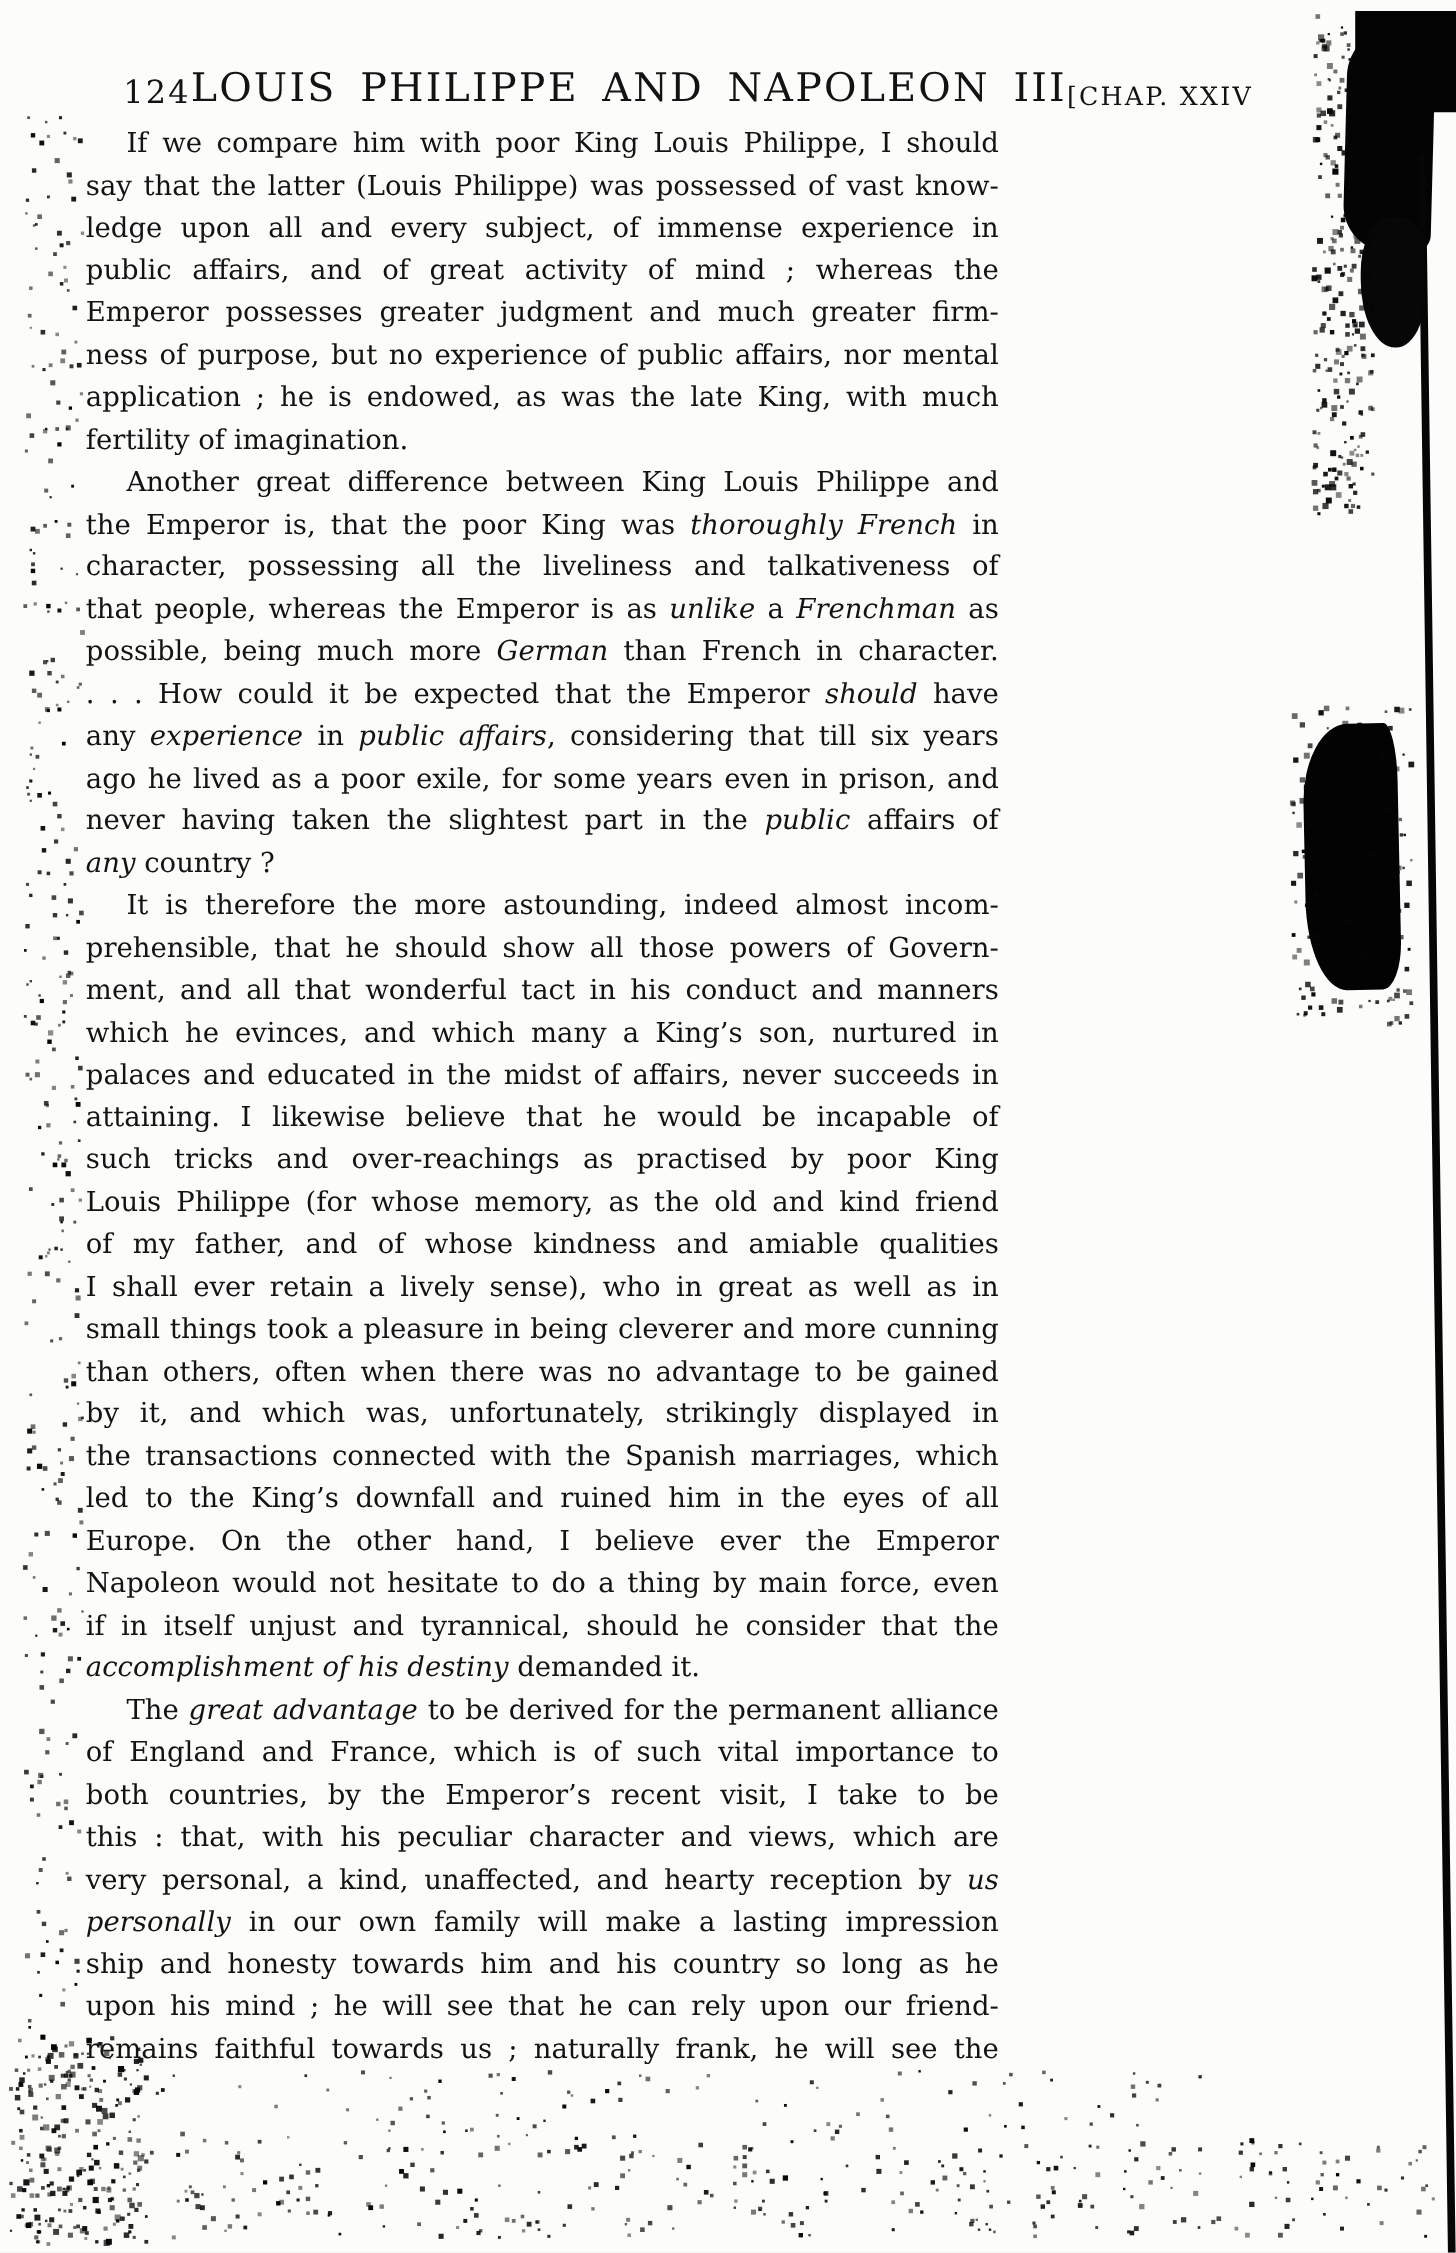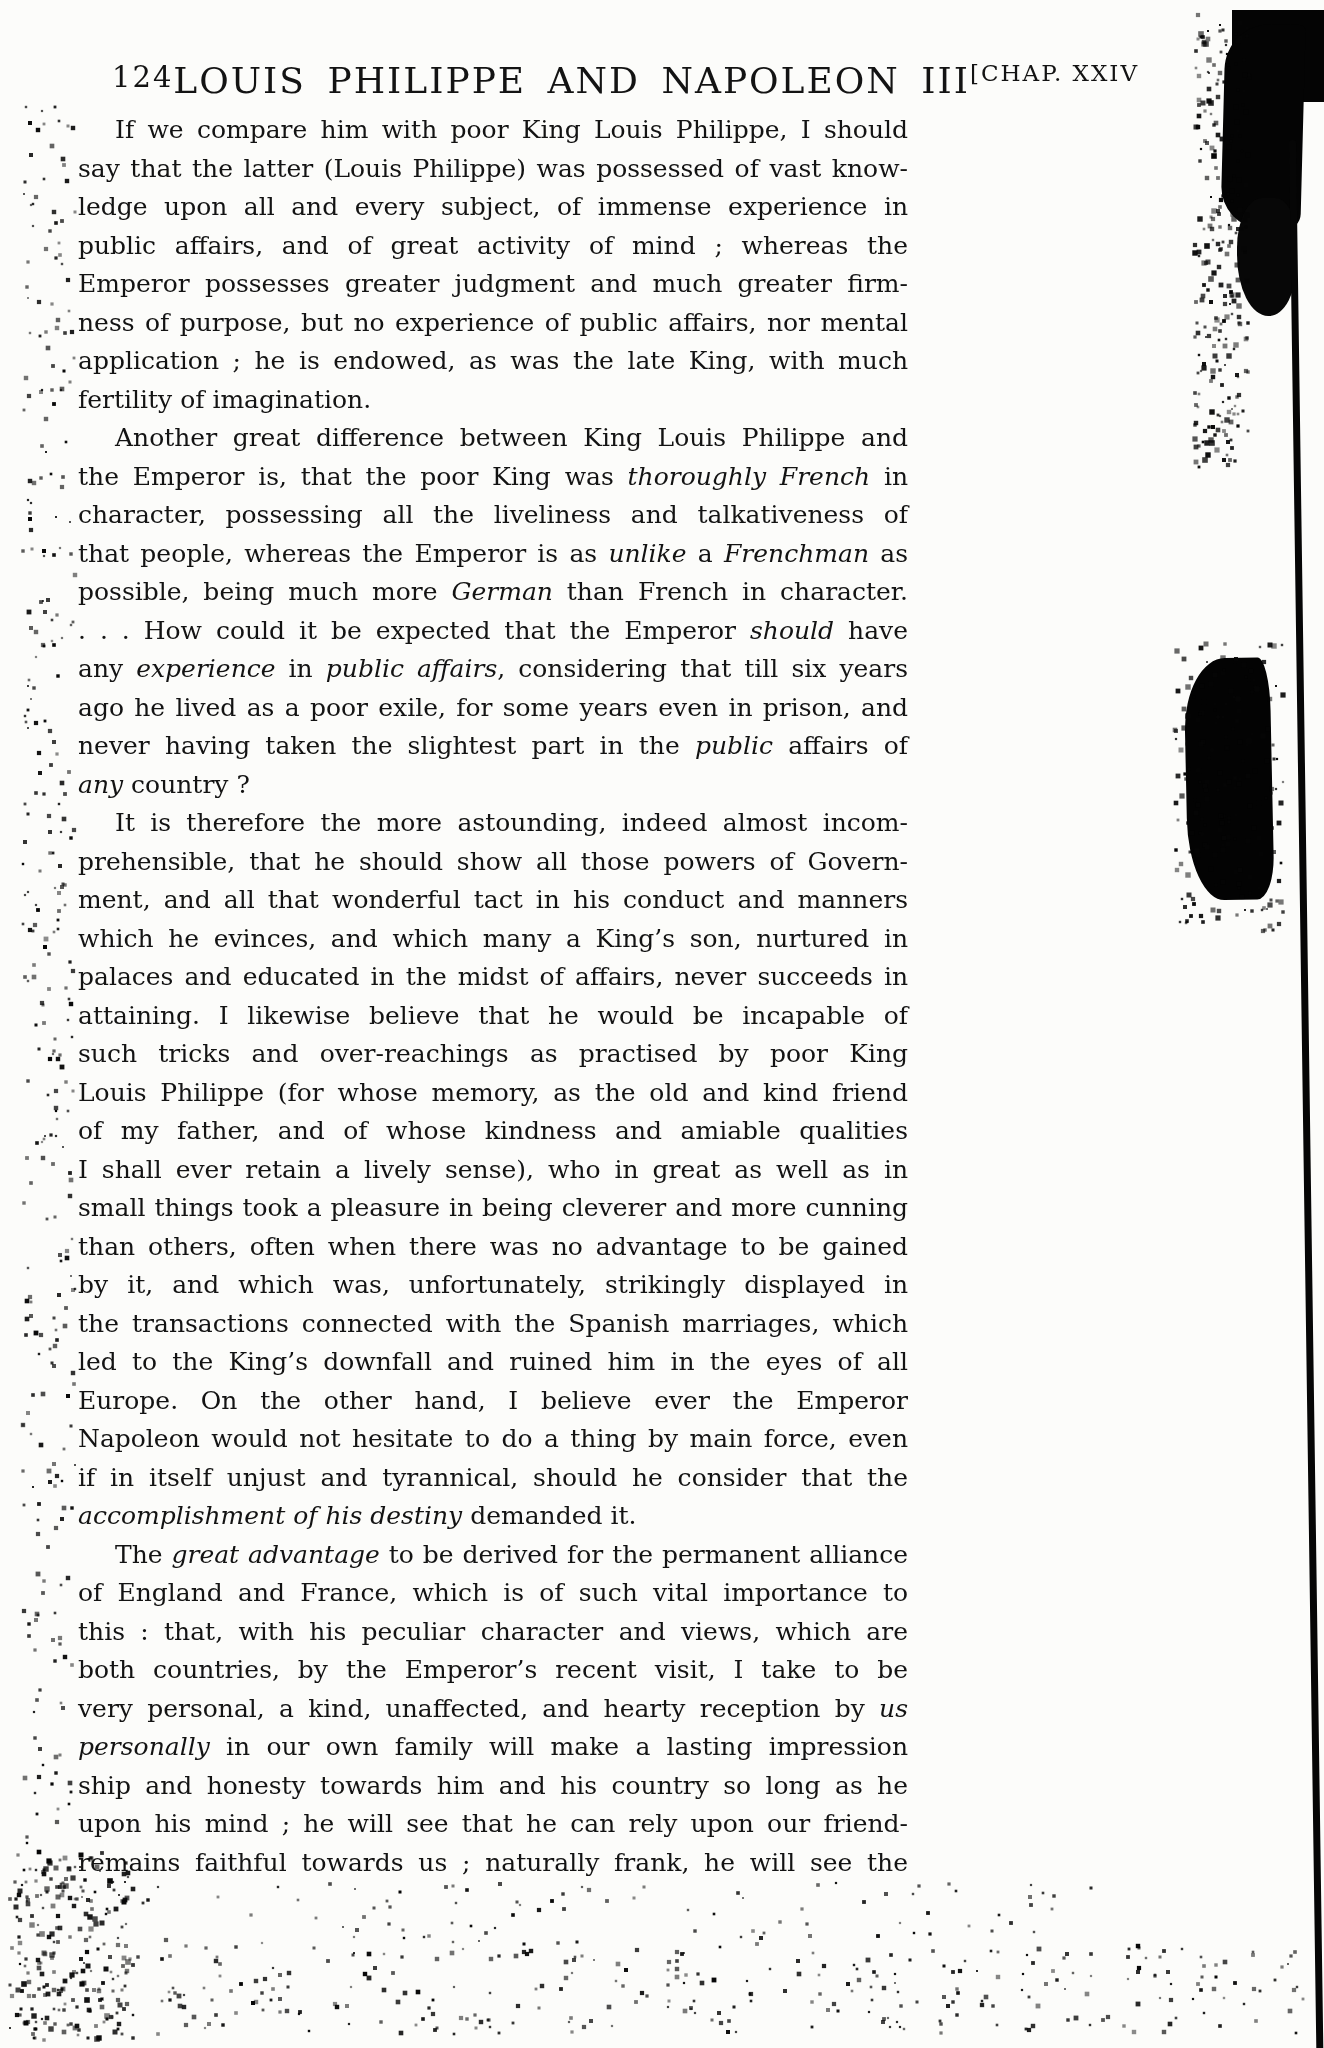--- a/index.html
+++ b/index.html
@@ -7,21 +7,21 @@
     position:relative;
     width:1324px; height:2048px;
     background:#fcfcfa;
     overflow:hidden;
     font-family:"DejaVu Serif", serif;
     color:#131313;
   }
   
   .header {
     position:absolute; left:78px; top:60px; width:830px;
-    display:flex; align-items:flex-start;
+    display:flex; align-items:flex-end;
   }
   .page-number { font-size:29px; margin-left:34px; letter-spacing:2px; }
   .running-title {
     flex:1; text-align:center; font-size:36px;
     letter-spacing:2px; word-spacing:8px; white-space:nowrap;
   }
   .chapter-ref { font-size:23px; letter-spacing:2px; white-space:nowrap; }
   
   .body-text {
     position:absolute; left:78px; top:111px; width:830px;
@@ -103,22 +103,22 @@
         <div class="line just">the transactions connected with the Spanish marriages, which</div>
         <div class="line just">led to the King’s downfall and ruined him in the eyes of all</div>
         <div class="line just">Europe.  On the other hand, I believe ever the Emperor</div>
         <div class="line just">Napoleon would not hesitate to do a thing by main force, even</div>
         <div class="line just">if in itself unjust and tyrannical, should he consider that the</div>
         <div class="line"><i>accomplishment of his destiny</i> demanded it.</div>
       </div>
       <div class="para indent">
         <div class="line just">The <i>great advantage</i> to be derived for the permanent alliance</div>
         <div class="line just">of England and France, which is of such vital importance to</div>
+        <div class="line just">both countries, by the Emperor’s recent visit, I take to be</div>
         <div class="line just">this :  that, with his peculiar character and views, which are</div>
-        <div class="line just">both countries, by the Emperor’s recent visit, I take to be</div>
         <div class="line just">very personal, a kind, unaffected, and hearty reception by <i>us</i></div>
         <div class="line just"><i>personally</i> in our own family will make a lasting impression</div>
         <div class="line just">ship and honesty towards him and his country so long as he</div>
         <div class="line just">upon his mind ;  he will see that he can rely upon our friend-</div>
         <div class="line just">remains faithful towards us ;  naturally frank, he will see the</div>
       </div>
     </div>
 
   <div class="art blob-tr-a"></div>
   <div class="art blob-tr-b"></div>

